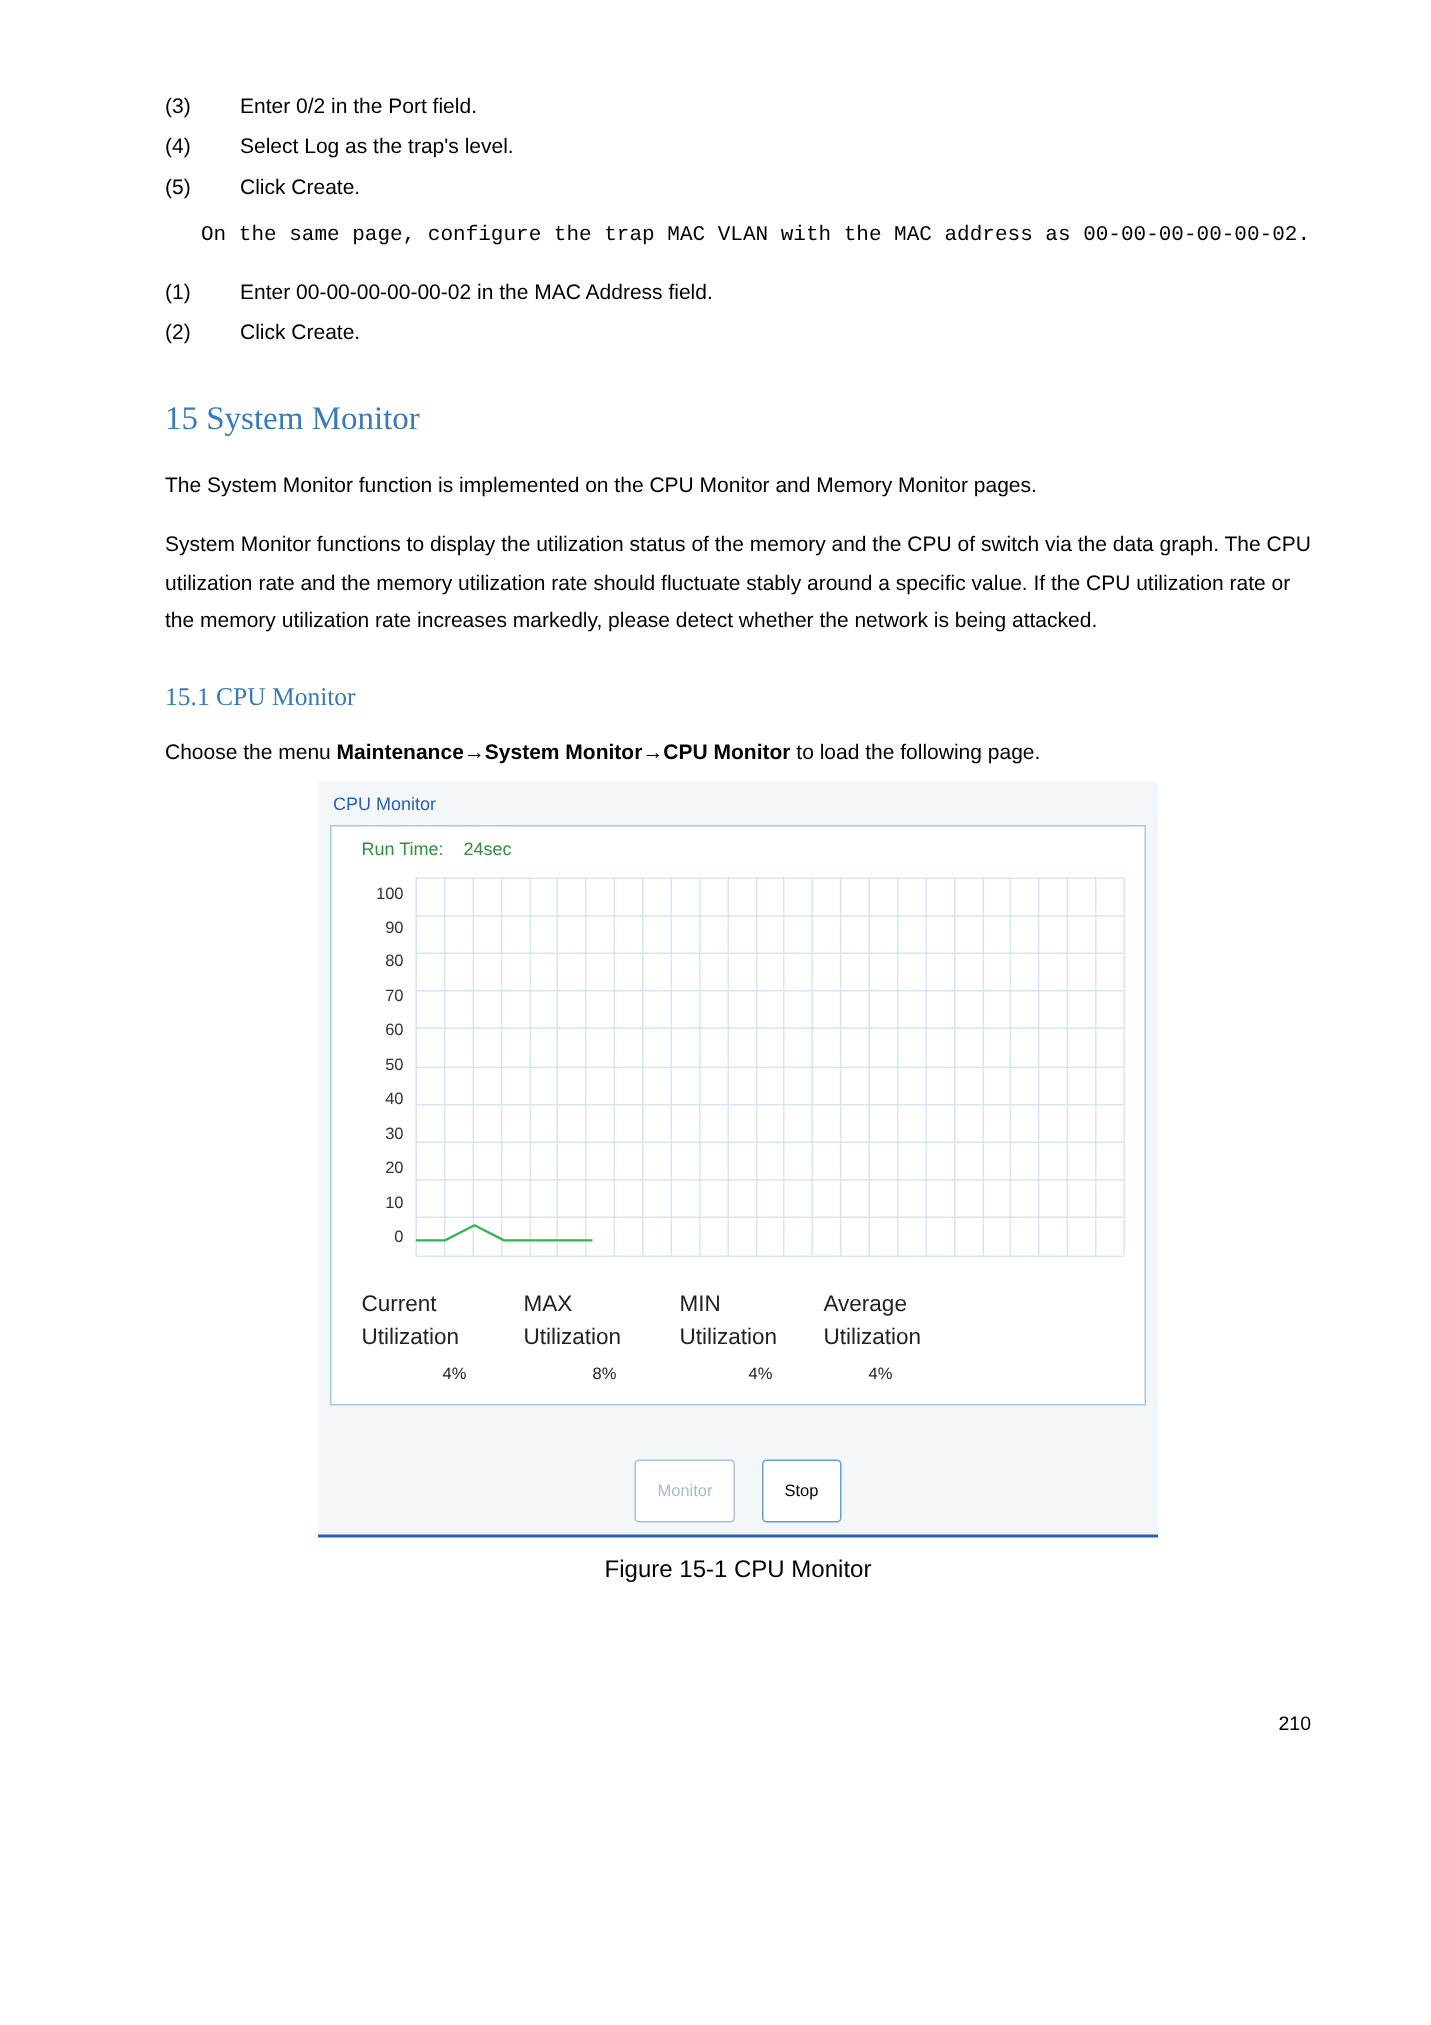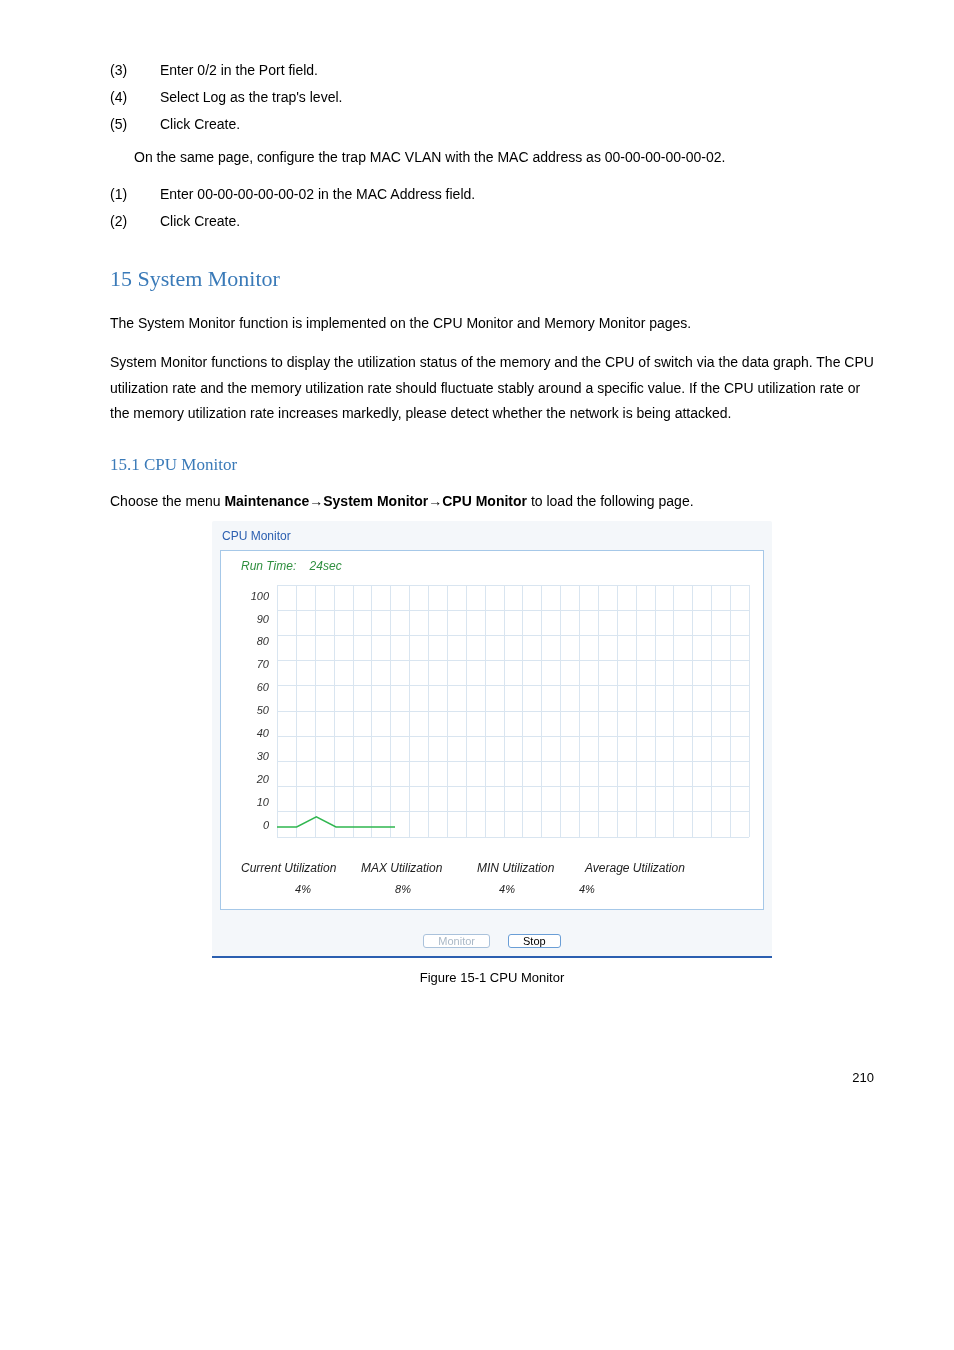--- a/index.html
+++ b/index.html
@@ -17,21 +17,21 @@
   .section-list {
     margin-bottom: 30px;
   }
   .num-item {
     margin-bottom: 6px;
     padding-left: 0;
     display: flex;
     gap: 14px;
   }
   .num-item .num { min-width: 36px; }
-  .sub { padding-left: 24px; }
+  .sub { padding-left: 24px; font-family: Liberation Mono, monospace; }
   .heading-15 {
     font-family: Georgia, "Times New Roman", serif;
     font-size: 22px;
     color: #3a7ab8;
     margin: 30px 0 16px 0;
     font-weight: normal;
   }
   .para {
     margin-bottom: 14px;
     line-height: 1.8;
@@ -58,25 +58,24 @@
     color: #333;
     border-radius: 2px;
   }
   .panel-title {
     color: #2b5fb0;
     padding: 6px 10px 2px 10px;
     font-size: 12px;
   }
   .panel-body {
     border: 1px solid #a6c8e8;
-    margin: 3px 8px 16px 8px;
+    margin: 3px 8px 28px 8px;
     background: #fff;
     padding: 6px 10px 10px 10px;
     position: relative;
-    font-style: italic;
   }
   .runtime {
     color: #2f8f3f;
     font-size: 12px;
     margin-bottom: 4px;
     padding-left: 10px;
   }
   .chart-area {
     position: relative;
     height: 270px;
@@ -120,22 +119,22 @@
     position: absolute;
     left: 46px;
     right: 4px;
     top: 6px;
     bottom: 12px;
     width: calc(100% - 50px);
     height: calc(100% - 18px);
   }
   .legend-row {
     display: flex;
-    gap: 16px;
-    font-size: 12px;
+    gap: 4px;
+    font-size: 15px;
     color: #222;
     padding: 2px 4px 0 10px;
   }
   .legend-row .col { text-align: left; }
   .legend-row .c1 { width: 104px; }
   .legend-row .c2 { width: 100px; }
   .legend-row .c3 { width: 92px; }
   .legend-row .c4 { width: 120px; }
   .values-row {
     display: flex;
@@ -153,39 +152,39 @@
     display: flex;
     justify-content: center;
     gap: 18px;
     padding: 8px 0 2px 0;
   }
   .btn {
     border: 1px solid #6a9ed6;
     background: #fff;
     border-radius: 3px;
     font-size: 11px;
-    padding: 0 14px;
+    padding: 14px 14px;
     color: #000;
     font-family: Tahoma, Arial, sans-serif;
     cursor: pointer;
   }
   .btn.disabled {
     color: #aab9c7;
     border-color: #aac2db;
     cursor: default;
   }
   .panel-border-bottom {
     height: 2px;
     background: #2b5fb0;
     margin: 0 0 0 0;
   }
   .figcap {
     text-align: center;
     margin-top: 10px;
-    font-size: 13px;
+    font-size: 16px;
   }
   .pagenum {
     text-align: right;
     margin-top: 80px;
     font-size: 13px;
   }
 </style>
 </head>
 <body>
 

